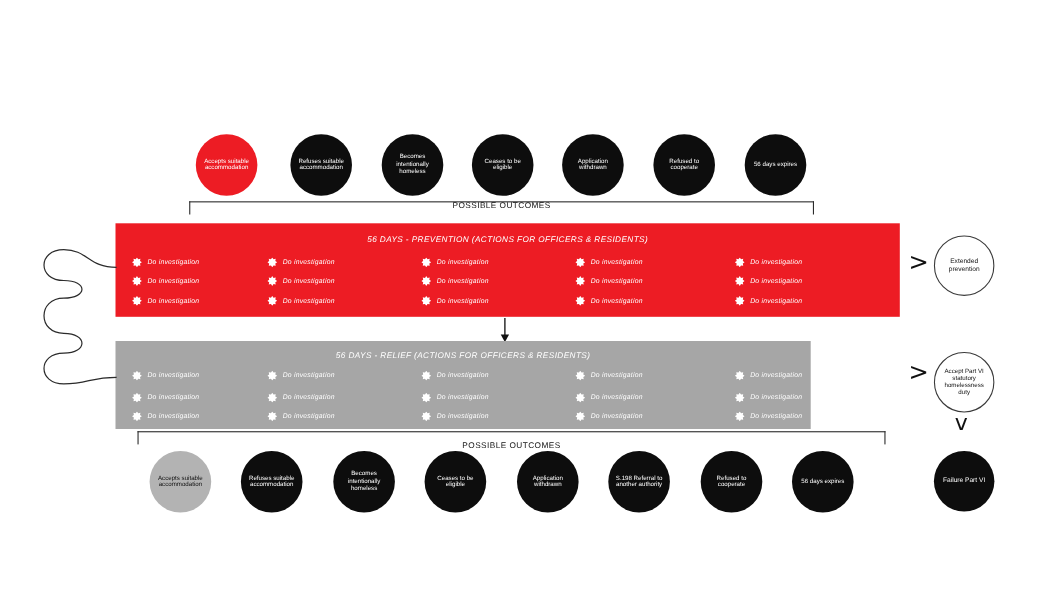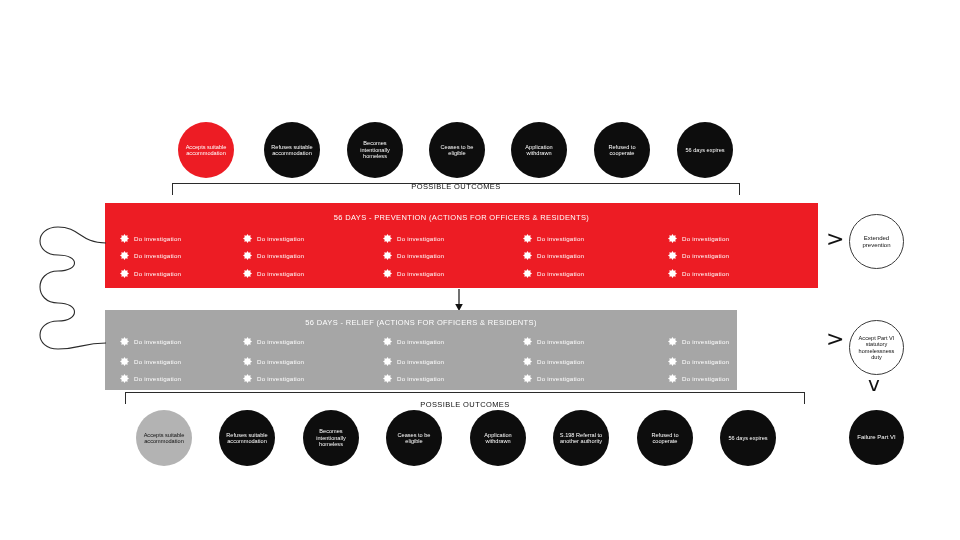--- a/index.html
+++ b/index.html
@@ -18,21 +18,21 @@
     box-sizing:border-box;
   }
   .circle span{display:block;padding:0 6px;}
   .c-dark{background:#0d0d0d;color:#ffffff;}
   .c-gray{background:#b3b3b3;color:#111111;}
   .c-red{background:#ed1c24;color:#ffffff;}
   .c-white{background:#ffffff;color:#111111;border:1px solid #3a3a3a;}
 
   
   .band{
-    position:absolute;box-sizing:border-box;
+    position:absolute;box-sizing:border-box;font-style:italic;
   }
   .band-red{background:#ed1c24;}
   .band-gray{background:#a6a6a6;}
   .band-title{
     position:absolute;left:0;right:0;text-align:center;
     font-size:7.5px;color:#ffffff;letter-spacing:.35px;
   }
 
   
   .item{

